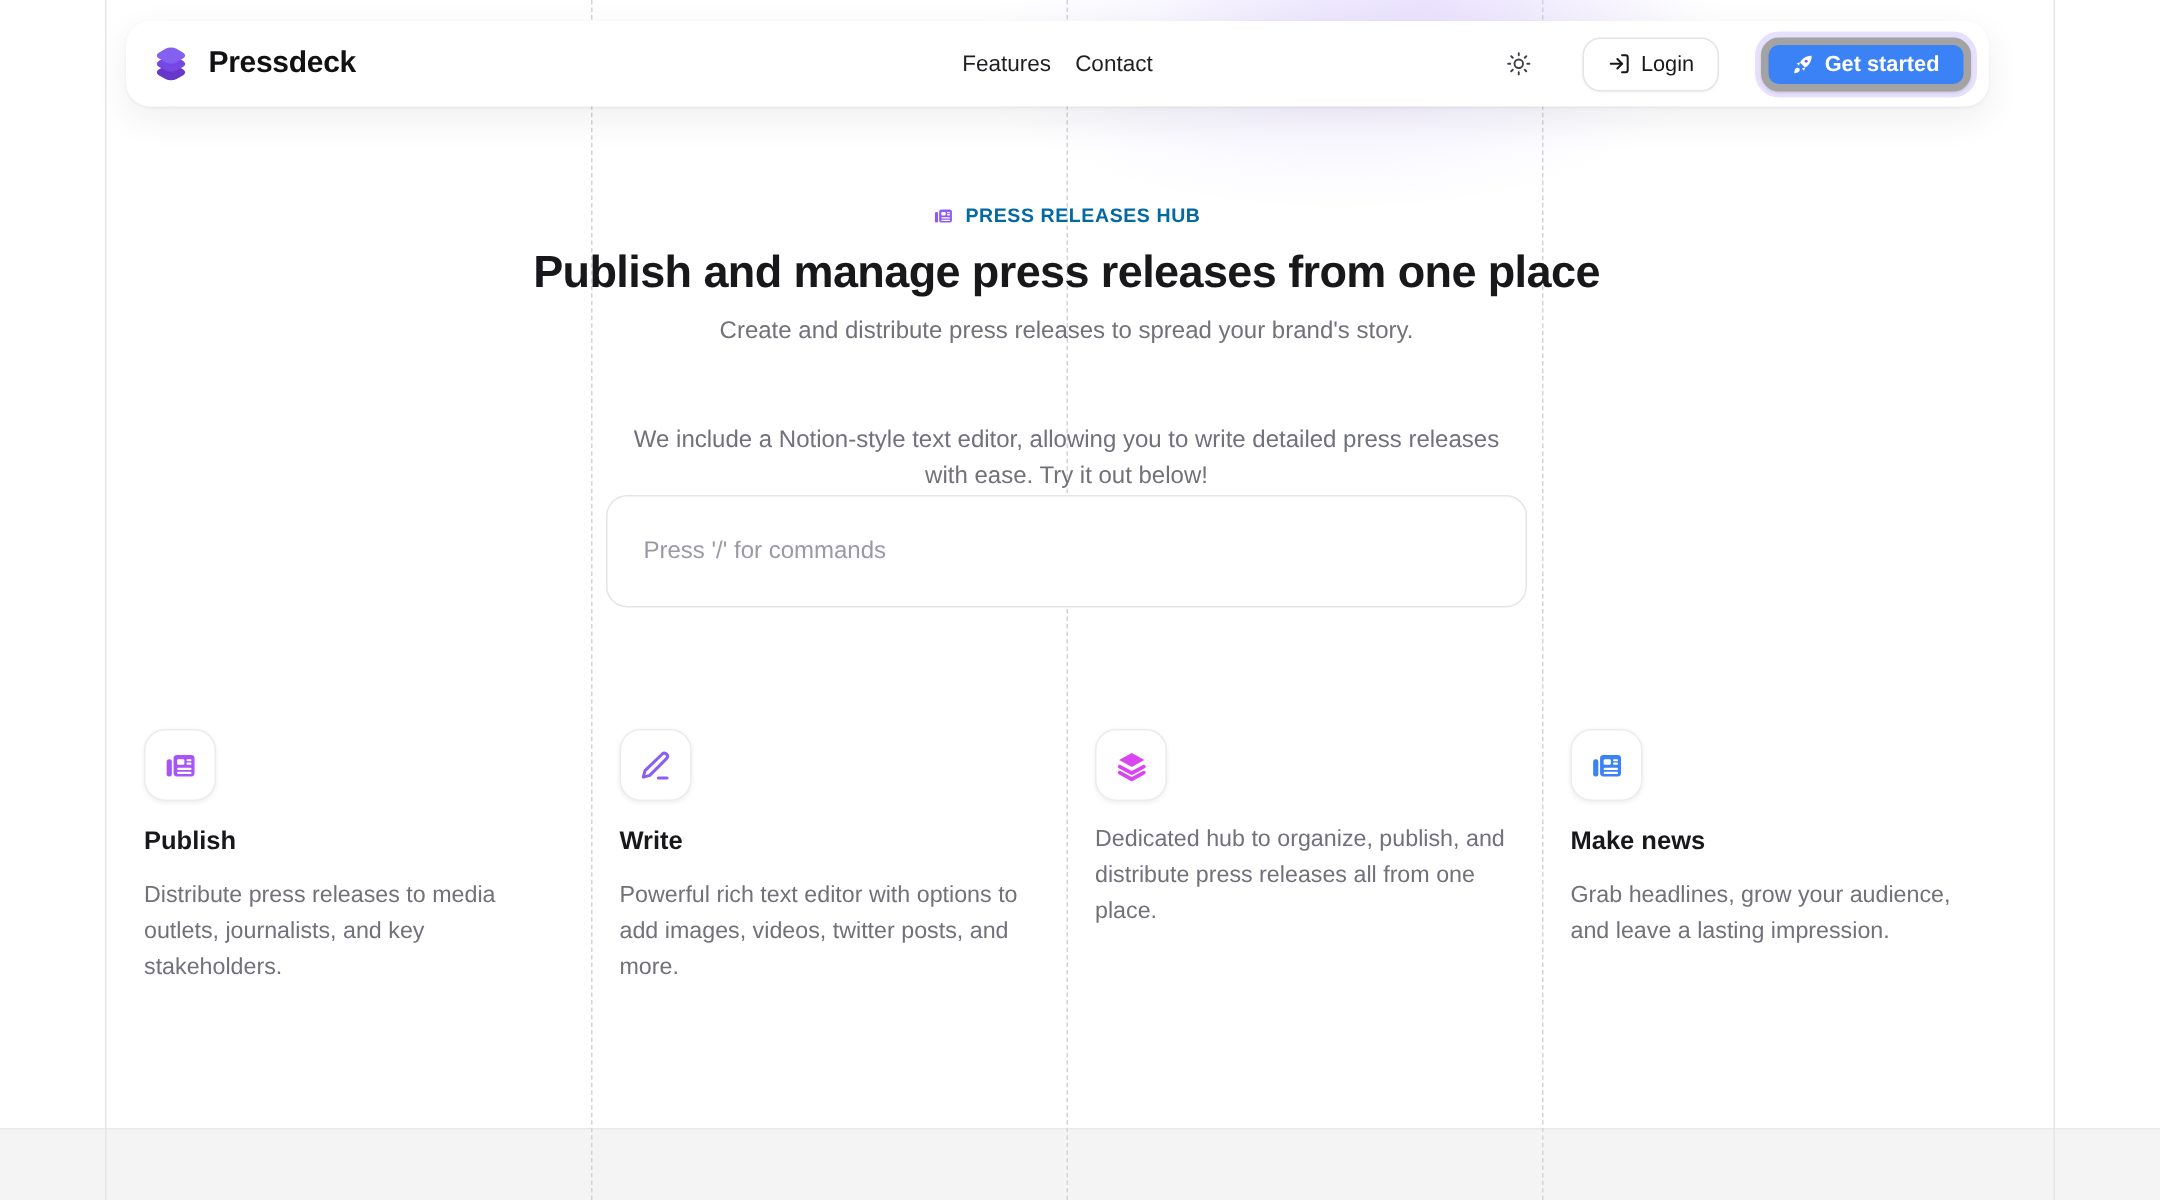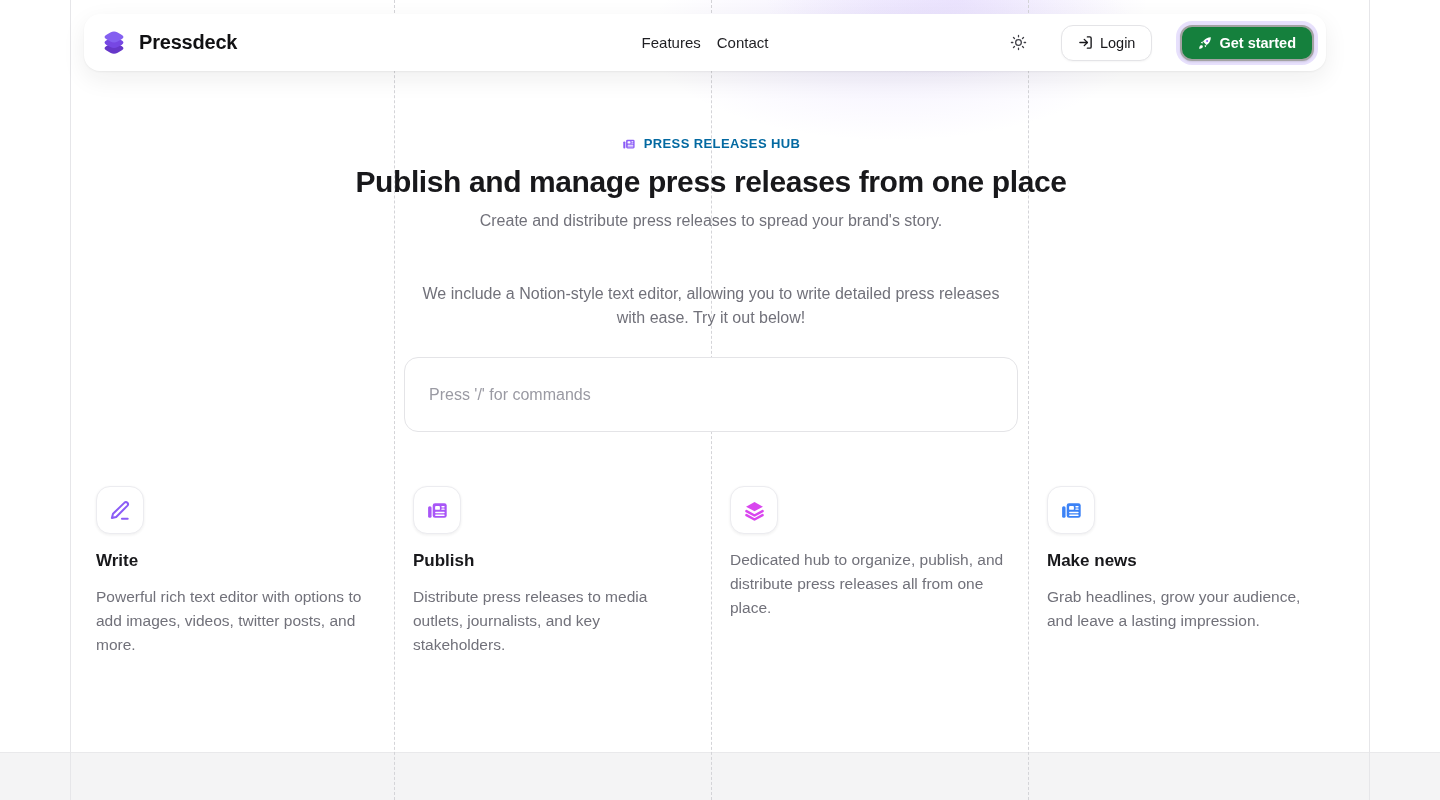--- a/index.html
+++ b/index.html
@@ -30,35 +30,35 @@
   .nav-center { position:absolute; left:50%; transform:translateX(-50%);
     display:flex; gap:16px; align-items:center; }
   .nav-link { font-size:15px; font-weight:500; color:#1f1f23; cursor:pointer; }
   .nav-right { margin-left:auto; display:flex; align-items:center; gap:28px; }
   .theme-toggle { width:28px; height:28px; display:flex; align-items:center;
     justify-content:center; cursor:pointer; color:#3f3f46; }
   .btn { display:inline-flex; align-items:center; gap:7px; height:36px;
     border-radius:12px; font-size:14.5px; cursor:pointer; white-space:nowrap; }
   .btn-login { background:#ffffff; border:1px solid #e4e4e7; color:#18181b;
     padding:0 16px; font-weight:500; box-shadow:0 1px 2px rgba(0,0,0,0.04); }
-  .btn-primary { background:#15803d; border:2px solid #a3a3a3; color:#ffffff;
+  .btn-primary { background:#3b82f6; border:5px solid #a3a3a3; color:#ffffff;
     padding:0 16px; font-weight:600;
     box-shadow:0 1px 2px rgba(0,0,0,0.12), 0 0 0 4px rgba(124,85,240,0.18); }
 
   
   .hero { position:absolute; left:77px; top:0; width:1268px; z-index:5;
     display:flex; flex-direction:column; align-items:center; text-align:center; }
   .badge { margin-top:136px; display:flex; align-items:center; gap:8px;
     color:#0369a1; font-size:13px; font-weight:700; letter-spacing:0.4px; }
   .hero-title { margin-top:14px; font-size:30px; font-weight:700;
     letter-spacing:-0.4px; color:#18181b; }
   .hero-subtitle { margin-top:13px; font-size:16px; color:#71717a; }
   .editor-intro { margin-top:52px; font-size:16px; line-height:24px;
     color:#71717a; max-width:580px; }
-  .editor-box { margin-top:27px; width:614px; height:75px; background:#ffffff;
+  .editor-box { width:614px; height:75px; background:#ffffff;
     border:1px solid #e4e4e7; border-radius:14px; text-align:left;
     padding:28px 0 0 24px; cursor:text; }
   .editor-placeholder { font-size:16px; color:#9a9aa3; }
 
   
   .features { position:absolute; left:77px; top:486px; width:1268px;
     display:grid; grid-template-columns:repeat(4,317px); z-index:5; }
   .feature-card { padding:0 20px 0 19px; }
   .icon-tile { width:48px; height:48px; background:#ffffff; border:1px solid #ececf0;
     border-radius:14px; display:flex; align-items:center; justify-content:center;
@@ -144,47 +144,47 @@
   <div class="editor-intro">We include a Notion-style text editor, allowing you to write detailed press releases with ease. Try it out below!</div>
   <div class="editor-box">
     <div class="editor-placeholder">Press '/' for commands</div>
   </div>
 </div>
 
 <div class="features">
 
   <div class="feature-card">
     <div class="icon-tile">
-      <svg width="23" height="23" viewBox="0 0 24 24" fill="none" stroke="#8b5cf6" stroke-width="2.1" stroke-linecap="round" stroke-linejoin="round">
-        <path d="M13.5 20.5h6"></path>
-        <path d="M16.2 3.8a2.2 2.2 0 0 1 3.1 3.1L7.5 18.7 3 19.9l1.2-4.5z"></path>
-      </svg>
-    </div>
-    <div class="feature-title">Write</div>
-    <div class="feature-desc">Powerful rich text editor with options to add images, videos, twitter posts, and more.</div>
-  </div>
-
-  <div class="feature-card">
-    <div class="icon-tile">
       <svg width="23" height="23" viewBox="0 0 24 24" fill="#a855f7">
         <rect x="2.2" y="7.5" width="3.6" height="12" rx="1.6"></rect>
         <rect x="7" y="4.5" width="14.6" height="15" rx="2.4"></rect>
         <rect x="9.5" y="7.4" width="5" height="3.9" rx="0.9" fill="#fff"></rect>
         <rect x="16" y="7.4" width="3.5" height="1.5" rx="0.7" fill="#fff"></rect>
         <rect x="16" y="9.8" width="3.5" height="1.5" rx="0.7" fill="#fff"></rect>
         <rect x="9.5" y="13.4" width="10" height="1.5" rx="0.7" fill="#fff"></rect>
         <rect x="9.5" y="16.2" width="10" height="1.5" rx="0.7" fill="#fff"></rect>
       </svg>
     </div>
     <div class="feature-title">Publish</div>
     <div class="feature-desc">Distribute press releases to media outlets, journalists, and key stakeholders.</div>
   </div>
 
   <div class="feature-card">
     <div class="icon-tile">
+      <svg width="23" height="23" viewBox="0 0 24 24" fill="none" stroke="#8b5cf6" stroke-width="2.1" stroke-linecap="round" stroke-linejoin="round">
+        <path d="M13.5 20.5h6"></path>
+        <path d="M16.2 3.8a2.2 2.2 0 0 1 3.1 3.1L7.5 18.7 3 19.9l1.2-4.5z"></path>
+      </svg>
+    </div>
+    <div class="feature-title">Write</div>
+    <div class="feature-desc">Powerful rich text editor with options to add images, videos, twitter posts, and more.</div>
+  </div>
+
+  <div class="feature-card">
+    <div class="icon-tile">
       <svg width="23" height="23" viewBox="0 0 24 24">
         <path d="M12 3.2 20.8 8 12 12.8 3.2 8Z" fill="#d946ef"></path>
         <path d="M3.6 12.6 12 17.2l8.4-4.6" fill="none" stroke="#d946ef" stroke-width="2.6" stroke-linecap="round" stroke-linejoin="round"></path>
         <path d="M3.6 16.8 12 21.4l8.4-4.6" fill="none" stroke="#d946ef" stroke-width="2.6" stroke-linecap="round" stroke-linejoin="round"></path>
       </svg>
     </div>
     <div class="feature-desc">Dedicated hub to organize, publish, and distribute press releases all from one place.</div>
   </div>
 
   <div class="feature-card">

